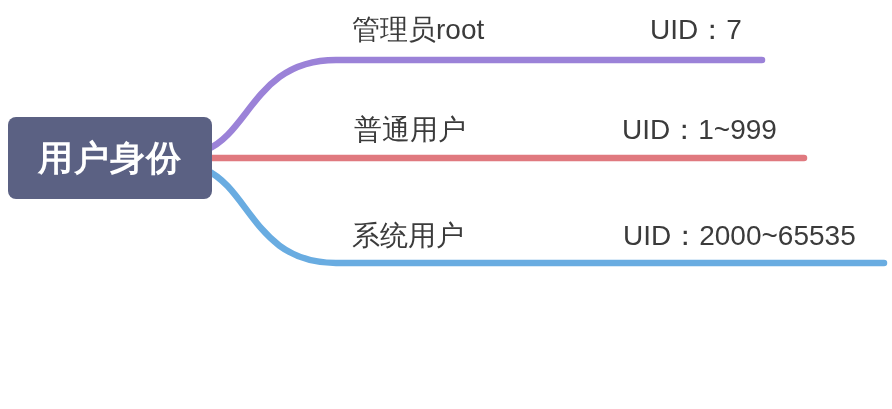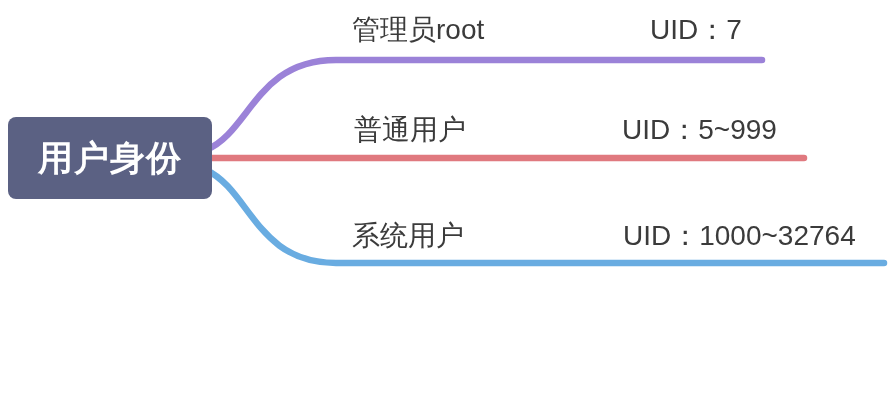--- a/index.html
+++ b/index.html
@@ -74,21 +74,21 @@
     <span class="root-label" style="color: rgb(255, 255, 255);">用户身份</span>
   </div>
 
   <div class="branch b1">
     <span class="topic">管理员root</span>
     <span class="value">UID：7</span>
   </div>
 
   <div class="branch b2">
     <span class="topic">普通用户</span>
-    <span class="value">UID：5~999</span>
+    <span class="value">UID：1~999</span>
   </div>
 
   <div class="branch b3">
     <span class="topic">系统用户</span>
-    <span class="value">UID：1000~32764</span>
+    <span class="value">UID：2000~65535</span>
   </div>
 
 </div>
 
 </body></html>

